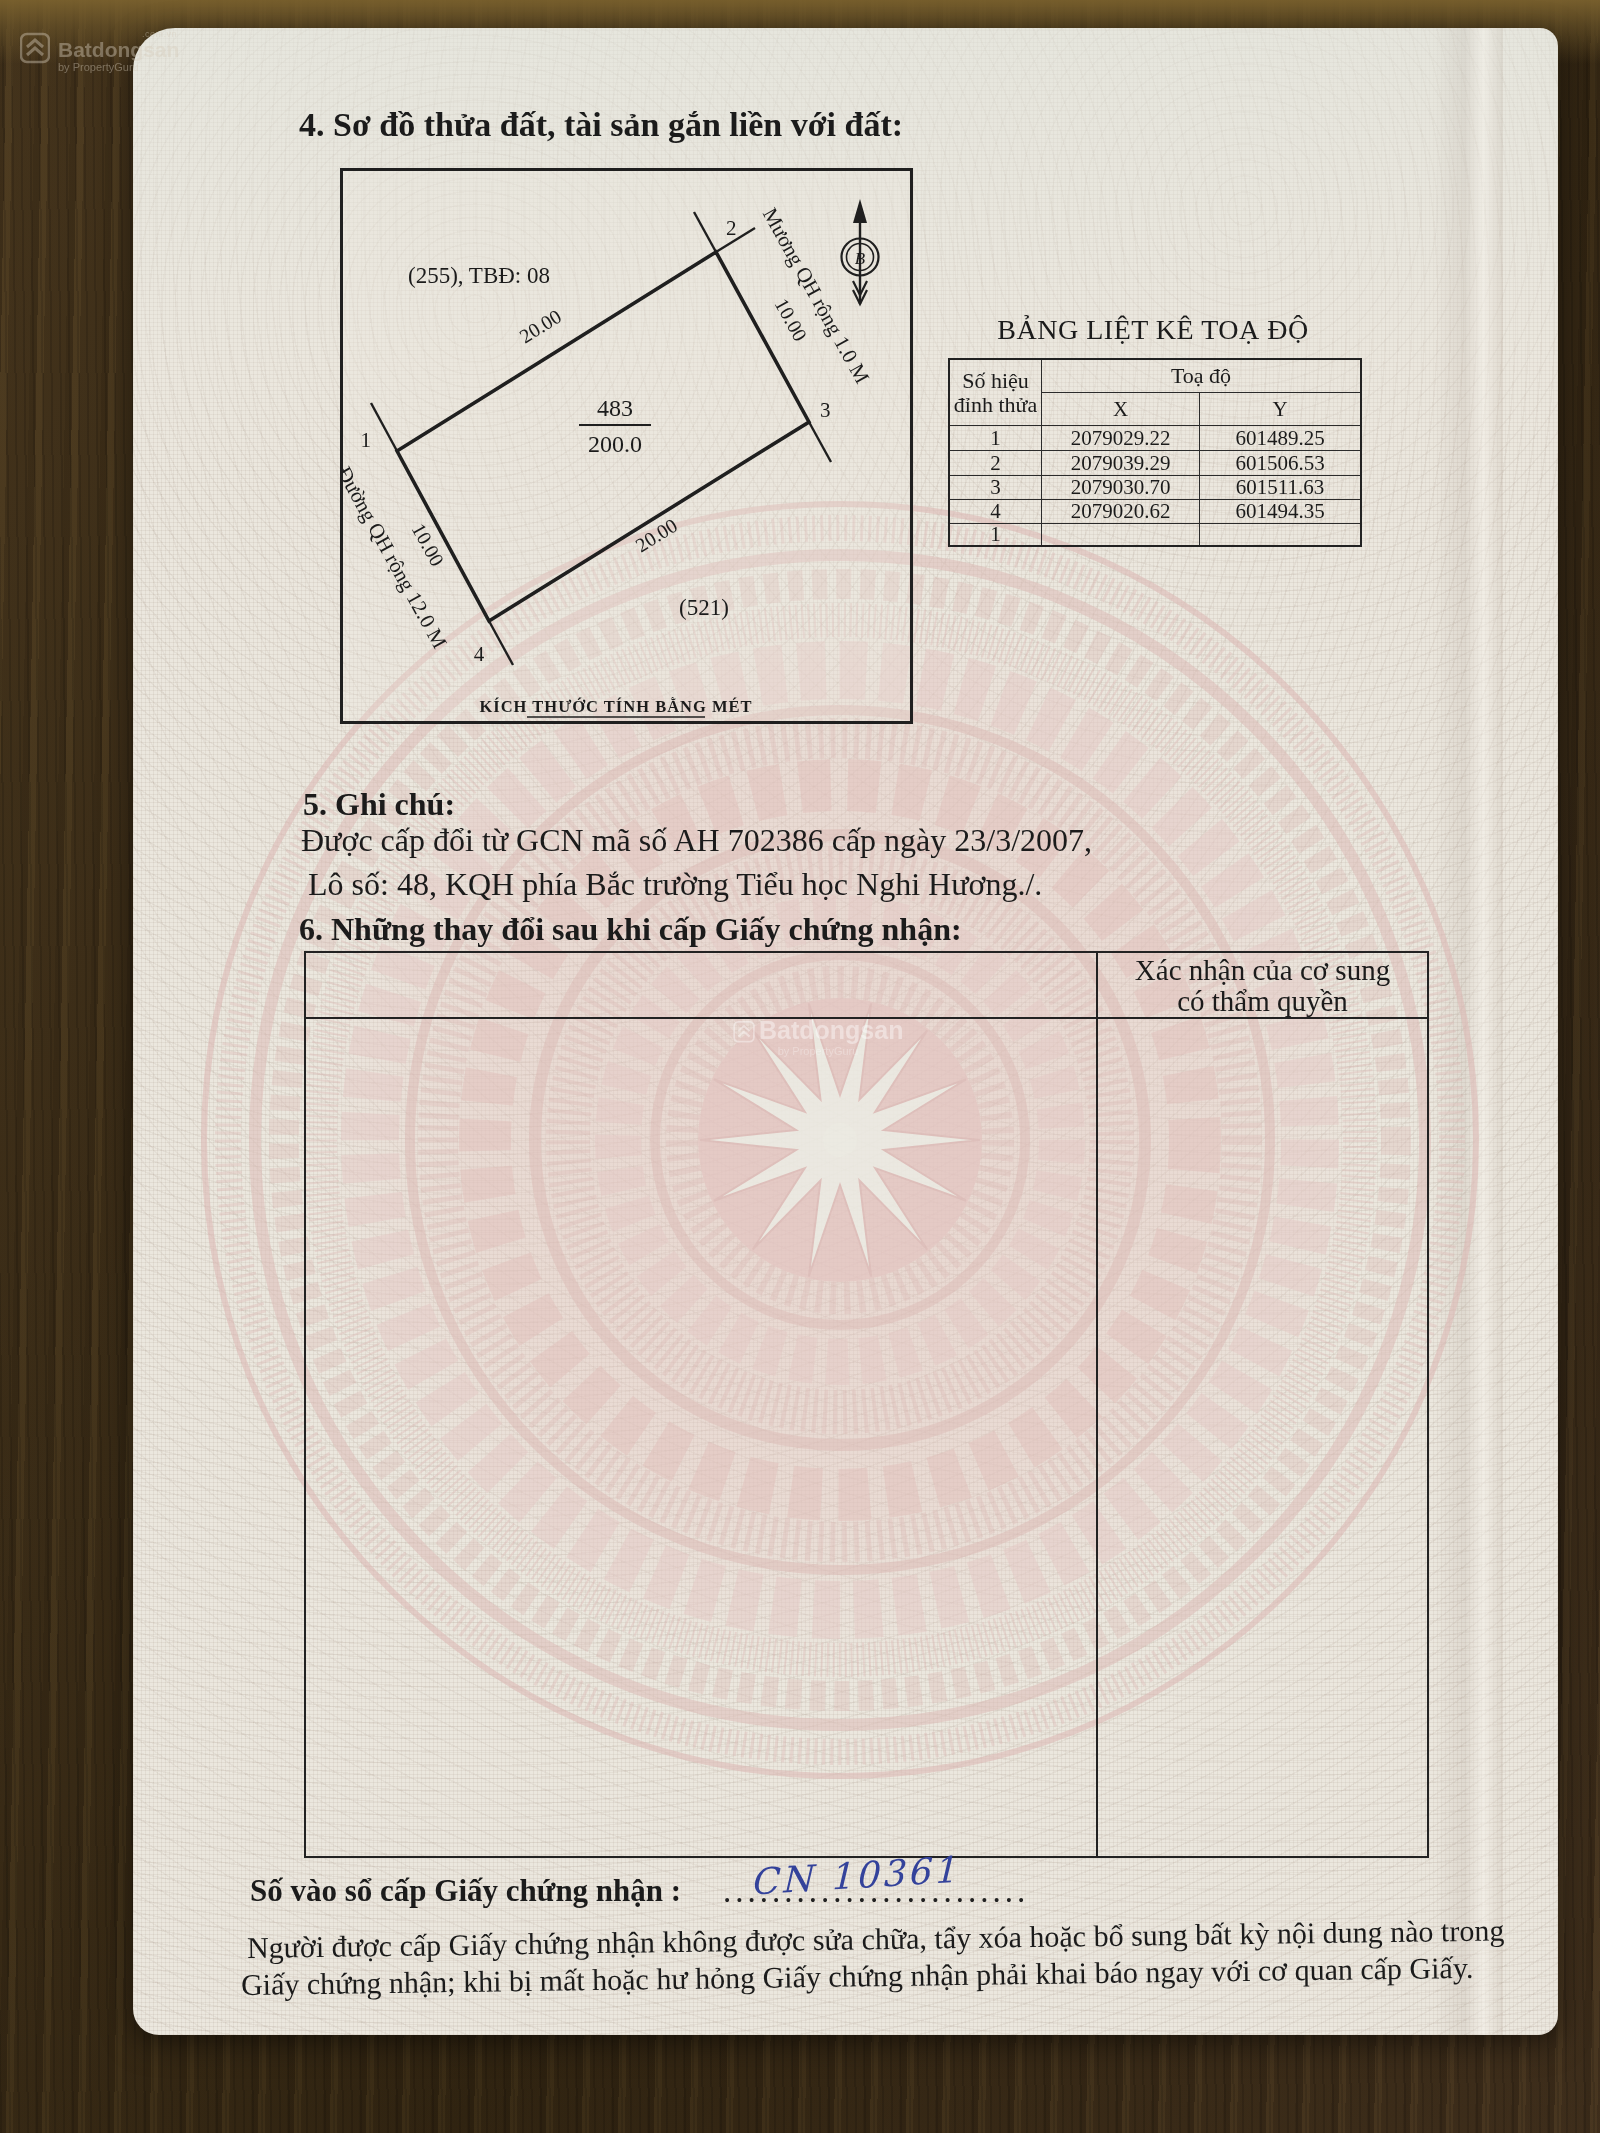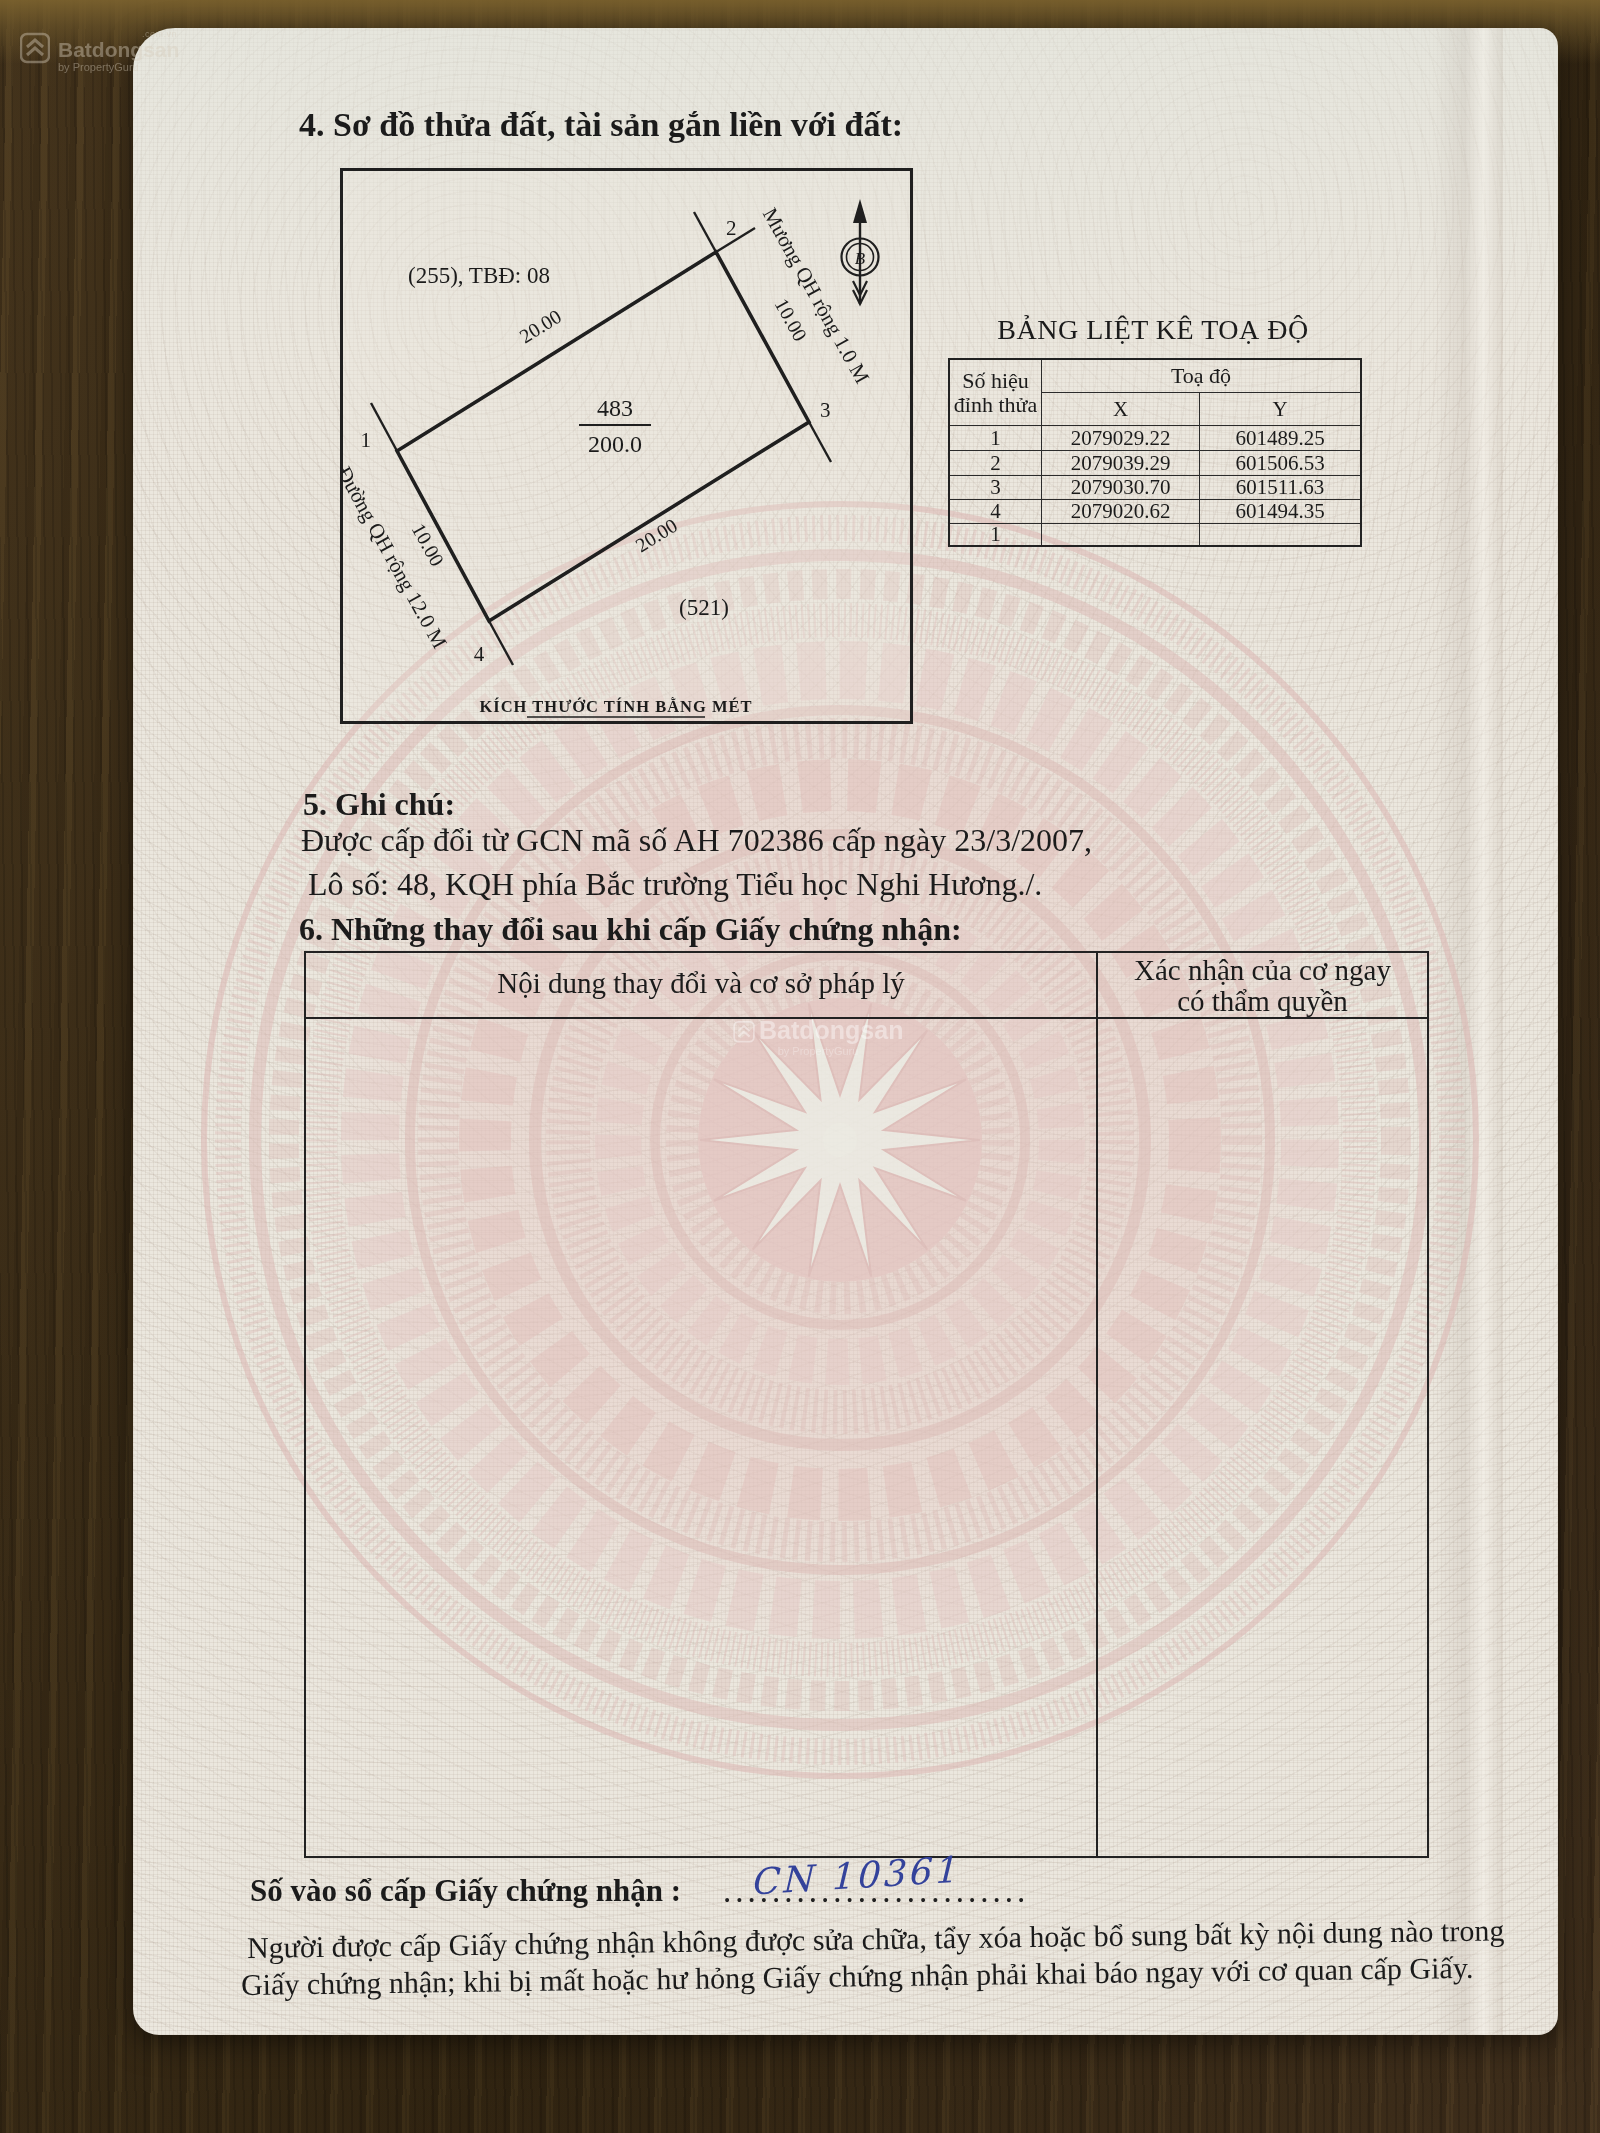--- a/index.html
+++ b/index.html
@@ -231,23 +231,22 @@
       </div>
 
       <div class="abs h5">5. Ghi chú:</div>
       <div class="abs s5line1">Được cấp đổi từ GCN mã số AH 702386 cấp ngày 23/3/2007,</div>
       <div class="abs s5line2">Lô số: 48, KQH phía Bắc trường Tiểu học Nghi Hương./.</div>
 
       <div class="abs h6">6. Những thay đổi sau khi cấp Giấy chứng nhận:</div>
       <div class="abs s6">
         <div class="s6-div"></div>
         <div class="s6-hline"></div>
-        <div class="s6-h1">Nội dung thay đổi và cơ sở pháp lý</div>
         <div class="s6-h2">
-          <div>Xác nhận của cơ ngay</div>
+          <div>Xác nhận của cơ sung</div>
           <div>có thẩm quyền</div>
         </div>
       </div>
 
       <div class="abs serial-label">Số vào sổ cấp Giấy chứng nhận :</div>
       <div class="abs serial-dots">.........................</div>
       <div class="abs hand">CN 10361</div>
 
       <div class="abs note1">Người được cấp Giấy chứng nhận không được sửa chữa, tẩy xóa hoặc bổ sung bất kỳ nội dung nào trong</div>
       <div class="abs note2">Giấy chứng nhận; khi bị mất hoặc hư hỏng Giấy chứng nhận phải khai báo ngay với cơ quan cấp Giấy.</div>

